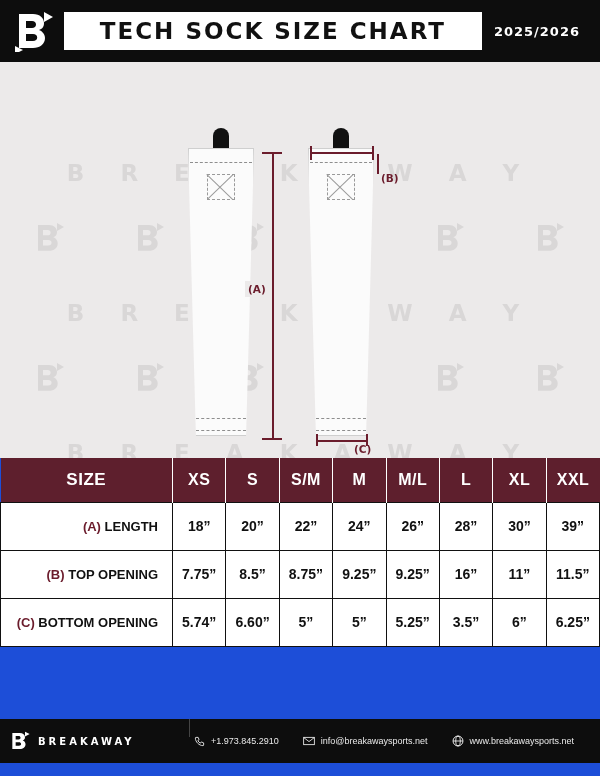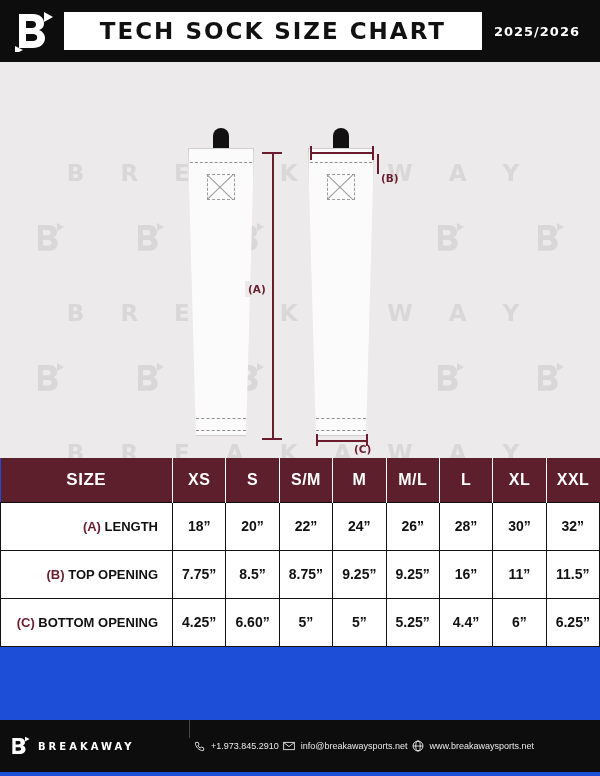--- a/index.html
+++ b/index.html
@@ -110,31 +110,31 @@
     height: 48px; text-align: center; font-size: 14px; font-weight: bold;
     color: #111; border: 1px solid #111; background: #fff;
   }
   tbody td.rowlabel {
     text-align: right; padding-right: 14px; font-size: 13px;
   }
   .lbl-mark { color: #6b1c2c; }
 
   
   .footer {
-    position: absolute; left: 0; bottom: 4px; width: 100%; height: 52px;
+    position: absolute; left: 0; bottom: 13px; width: 100%; height: 44px;
     background: #0d0d0d; color: #ffffff; display: flex; 
     padding: 0 10px; font-size: 9px;
   }
   .footer-brand { display: flex; align-items: center; gap: 6px; width: 175px; }
   .footer-brand .bm { width: 22px; height: 20px; }
   .footer-brand .bt {
     font-size: 10px; font-weight: bold; letter-spacing: 3px;
     font-family: "DejaVu Sans", sans-serif;
   }
-  .footer-items { display: flex; align-items: center; gap: 4px; }
+  .footer-items { display: flex; align-items: center; gap: 24px; }
   .fitem { display: flex; align-items: center; gap: 6px; color: #e9e9e9; }
   .fitem svg { flex: 0 0 auto; }
   .vline { width: 1px; height: 18px; background: #444; margin: 0 4px; }
 </style>
 </head>
 <body>
 
 <div class="page">
 
   <div class="header">
@@ -271,47 +271,47 @@
             <span class="lbl-mark">(A)</span>
             <span>LENGTH</span>
           </td>
           <td>18”</td>
           <td>20”</td>
           <td>22”</td>
           <td>24”</td>
           <td>26”</td>
           <td>28”</td>
           <td>30”</td>
-          <td>32”</td>
+          <td>39”</td>
         </tr>
         <tr>
           <td class="rowlabel">
             <span class="lbl-mark">(B)</span>
             <span>TOP OPENING</span>
           </td>
           <td>7.75”</td>
           <td>8.5”</td>
           <td>8.75”</td>
           <td>9.25”</td>
           <td>9.25”</td>
           <td>16”</td>
           <td>11”</td>
           <td>11.5”</td>
         </tr>
         <tr>
           <td class="rowlabel">
             <span class="lbl-mark">(C)</span>
             <span>BOTTOM OPENING</span>
           </td>
-          <td>4.25”</td>
+          <td>5.74”</td>
           <td>6.60”</td>
           <td>5”</td>
           <td>5”</td>
           <td>5.25”</td>
-          <td>4.4”</td>
+          <td>3.5”</td>
           <td>6”</td>
           <td>6.25”</td>
         </tr>
       </tbody>
     </table>
   </div>
 
   <div class="footer">
     <div class="footer-brand">
       <span class="bm">

